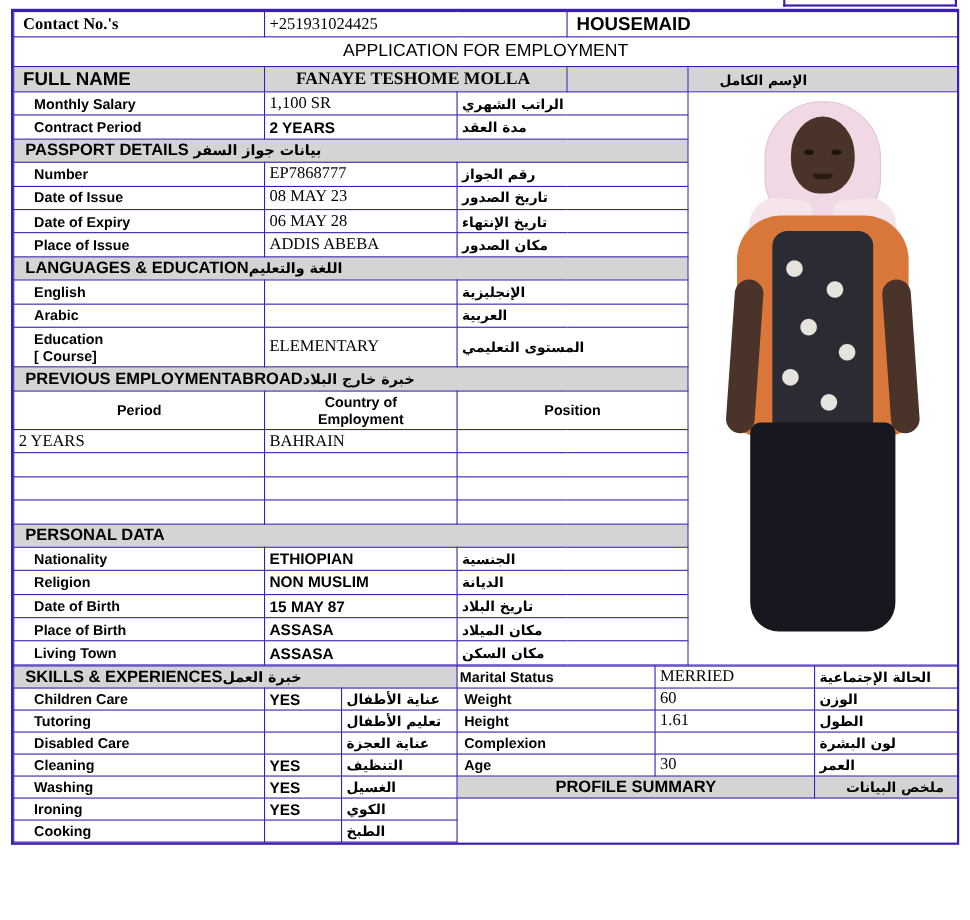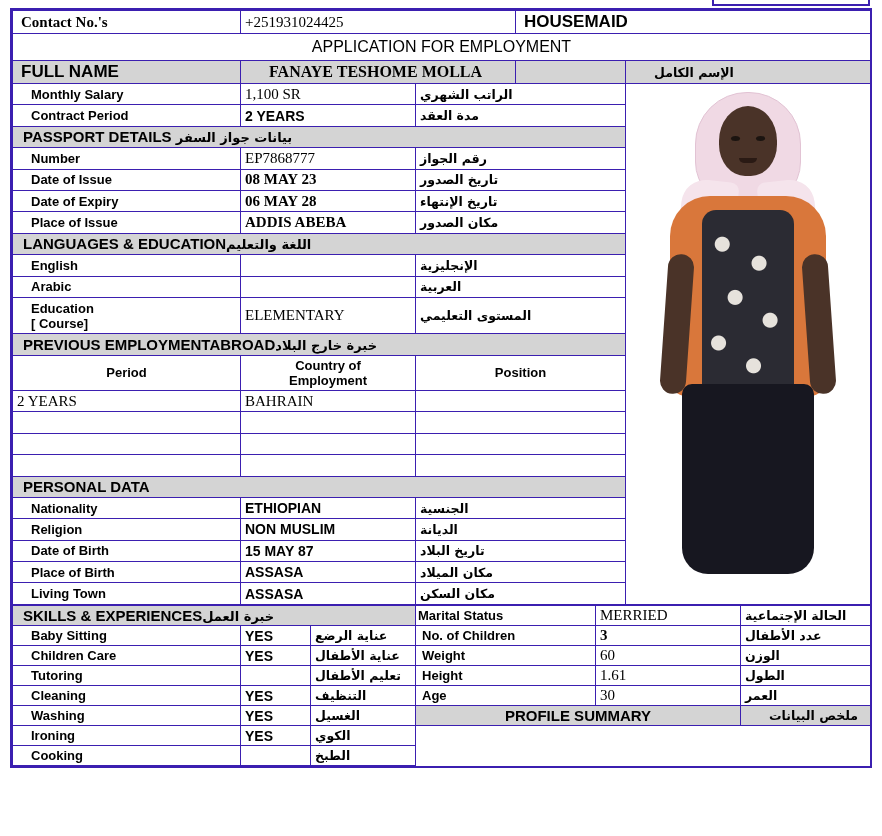--- a/index.html
+++ b/index.html
@@ -49,21 +49,21 @@
   td {
     border: 1px solid #3b1fb0;
     padding: 1px 4px;
     vertical-align: middle;
     font-size: 13px;
     height: 20px;
     box-sizing: border-box;
     overflow: hidden;
     white-space: nowrap;
   }
-  .b { font-weight: bold; margin-left: 28px; }
+  .b { font-weight: normal; margin-left: 28px; }
   .r { text-align: right; }
   .ar {
     font-family: "DejaVu Sans", sans-serif;
     direction: rtl;
     text-align: left;
     font-size: 12.5px;
     font-weight: bold;
   }
   .shade { background: #d4d4d4; padding-left: 28px; }
   .lbl {
@@ -403,47 +403,47 @@
       <tbody>
           <tr>
         <td class="sec" colspan="3">
           <span>SKILLS &amp; EXPERIENCES</span><span class="sec-ar">خبرة العمل</span>
         </td>
         <td class="lbl" style="padding-left:2px">Marital Status</td>
         <td class="val">MERRIED</td>
         <td class="ar">الحالة الإجتماعية</td>
       </tr>
 
-      <tr>
-        <td class="lbl">Baby Sitting</td>
-        <td class="val-b">YES</td>
-        <td class="ar">عناية الرضع</td>
-        <td class="lbl" style="padding-left:6px">No. of Children</td>
-        <td class="val b">3</td>
-        <td class="ar">عدد الأطفال</td>
-      </tr>
 
       <tr>
         <td class="lbl">Children Care</td>
         <td class="val-b">YES</td>
         <td class="ar">عناية الأطفال</td>
         <td class="lbl" style="padding-left:6px">Weight</td>
         <td class="val">60</td>
         <td class="ar">الوزن</td>
       </tr>
 
       <tr>
         <td class="lbl">Tutoring</td>
         <td class="val-b"></td>
         <td class="ar">تعليم الأطفال</td>
         <td class="lbl" style="padding-left:6px">Height</td>
         <td class="val">1.61</td>
         <td class="ar">الطول</td>
       </tr>
 
+      <tr>
+        <td class="lbl">Disabled Care</td>
+        <td class="val-b"></td>
+        <td class="ar">عناية العجزة</td>
+        <td class="lbl" style="padding-left:6px">Complexion</td>
+        <td class="val"></td>
+        <td class="ar">لون البشرة</td>
+      </tr>
 
       <tr>
         <td class="lbl">Cleaning</td>
         <td class="val-b">YES</td>
         <td class="ar">التنظيف</td>
         <td class="lbl" style="padding-left:6px">Age</td>
         <td class="val">30</td>
         <td class="ar">العمر</td>
       </tr>
 

